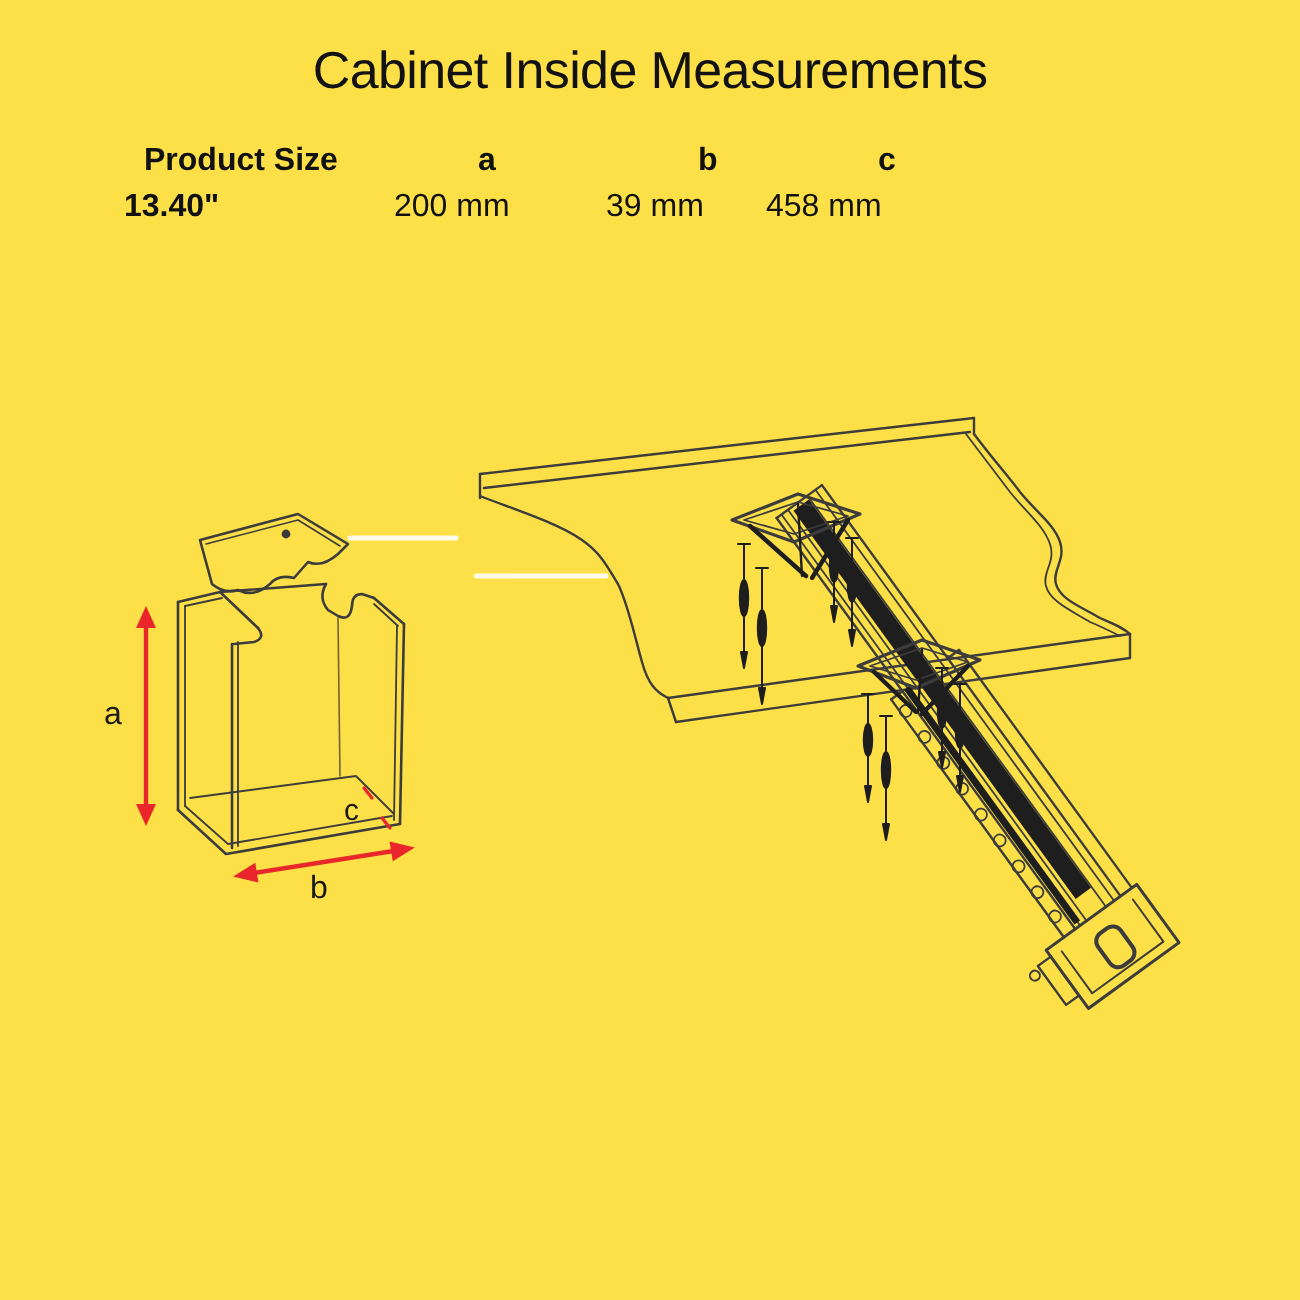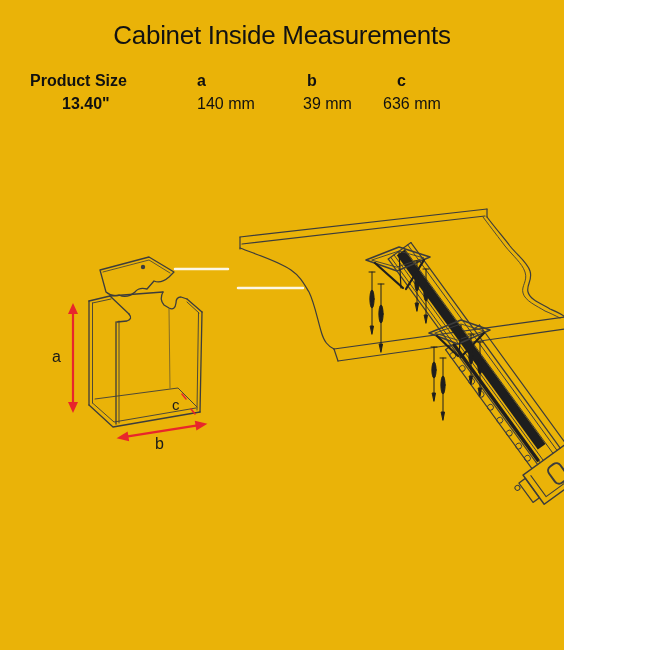--- a/index.html
+++ b/index.html
@@ -1,58 +1,58 @@
 <!DOCTYPE html>
 <html><head>
 <meta charset="utf-8">
 <style>
   html,body{margin:0;padding:0;}
   .page{
     position:relative;
-    width:564px;height:650px;
-    background:#eab308;
+    width:650px;height:650px;
+    background:#fde047;
     font-family:"Liberation Sans", sans-serif;
     color:#111;
     overflow:hidden;
   }
   .title{
     position:absolute;top:22px;left:0;right:0;
     text-align:center;
     font-size:26px;line-height:26px;
     font-weight:400;letter-spacing:-0.3px;
     color:#121212;
   }
   .spec span{
     position:absolute;
     font-size:16px;line-height:18px;
     white-space:nowrap;
   }
   .spec .hdr{font-weight:bold;}
-  .row1{top:72px;}
+  .row1{top:72px;margin-left:42px;}
   .row2{top:95px;}
   svg{position:absolute;left:0;top:0;}
   text{font-family:"Liberation Sans", sans-serif;}
 </style>
 </head>
 <body>
 
 <div class="page">
 
   <div class="title">Cabinet Inside Measurements</div>
 
   <div class="spec">
     <span class="hdr row1" style="left:30px">Product Size</span>
     <span class="hdr row1" style="left:197px">a</span>
     <span class="hdr row1" style="left:307px">b</span>
     <span class="hdr row1" style="left:397px">c</span>
 
     <span class="hdr row2" style="left:62px">13.40"</span>
-    <span class="row2" style="left:197px">140 mm</span>
+    <span class="row2" style="left:197px">200 mm</span>
     <span class="row2" style="left:303px">39 mm</span>
-    <span class="row2" style="left:383px">636 mm</span>
+    <span class="row2" style="left:383px">458 mm</span>
   </div>
 
   <svg width="650" height="650" viewBox="0 0 650 650">
     <g fill="none" stroke="currentColor" stroke-width="1.2" stroke-linecap="round" stroke-linejoin="round" color="#3c3c3c">
 
       <g>
         <path d="M240,237 L487,209"></path>
         <path d="M240,237 L240,249"></path>
         <path d="M487,209 L487,217"></path>
         <path d="M242,244 L485,216"></path>

